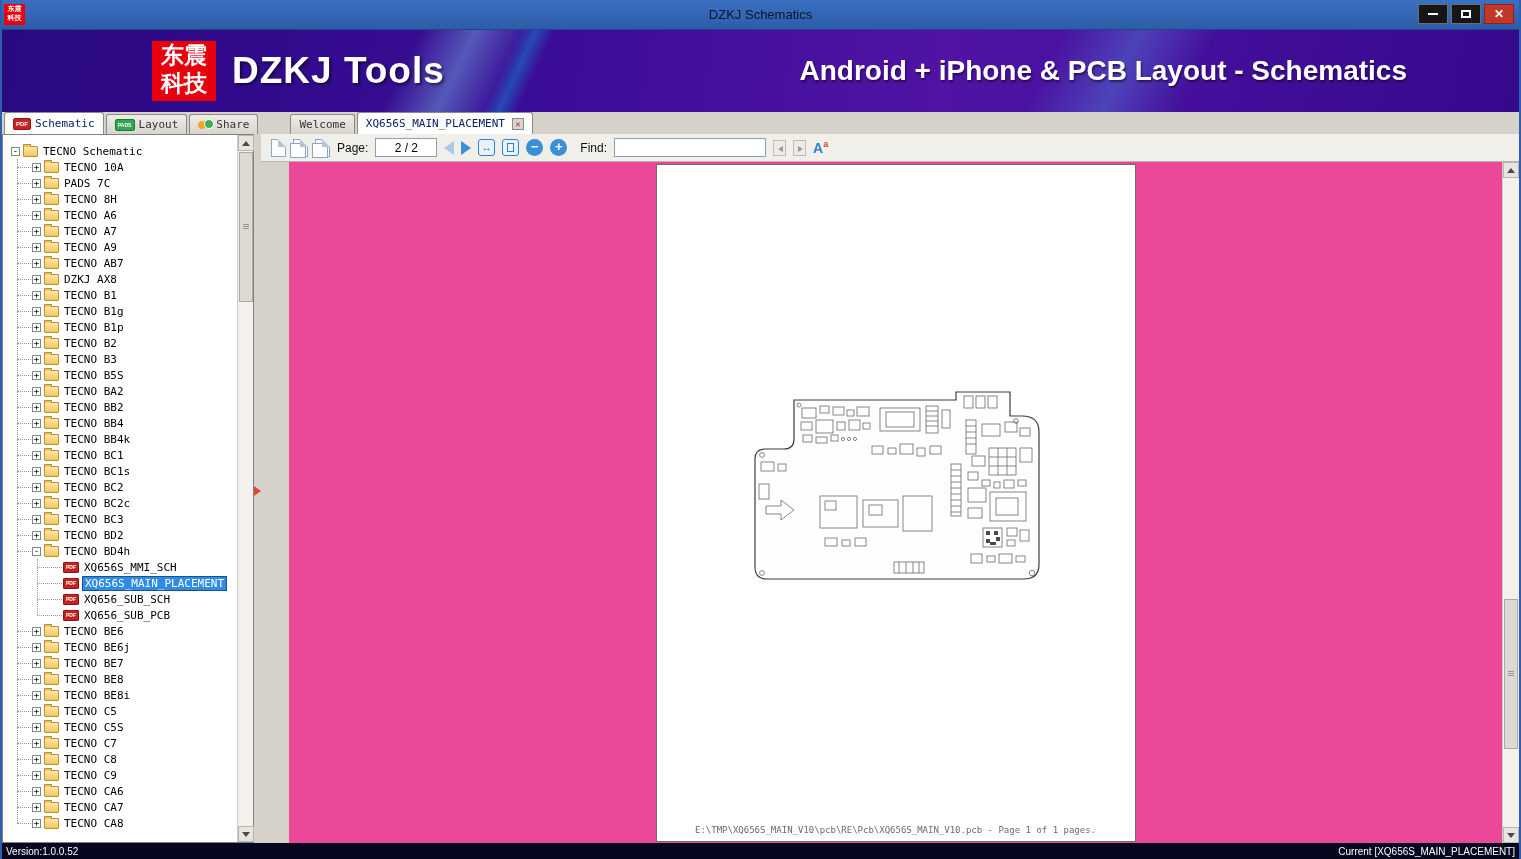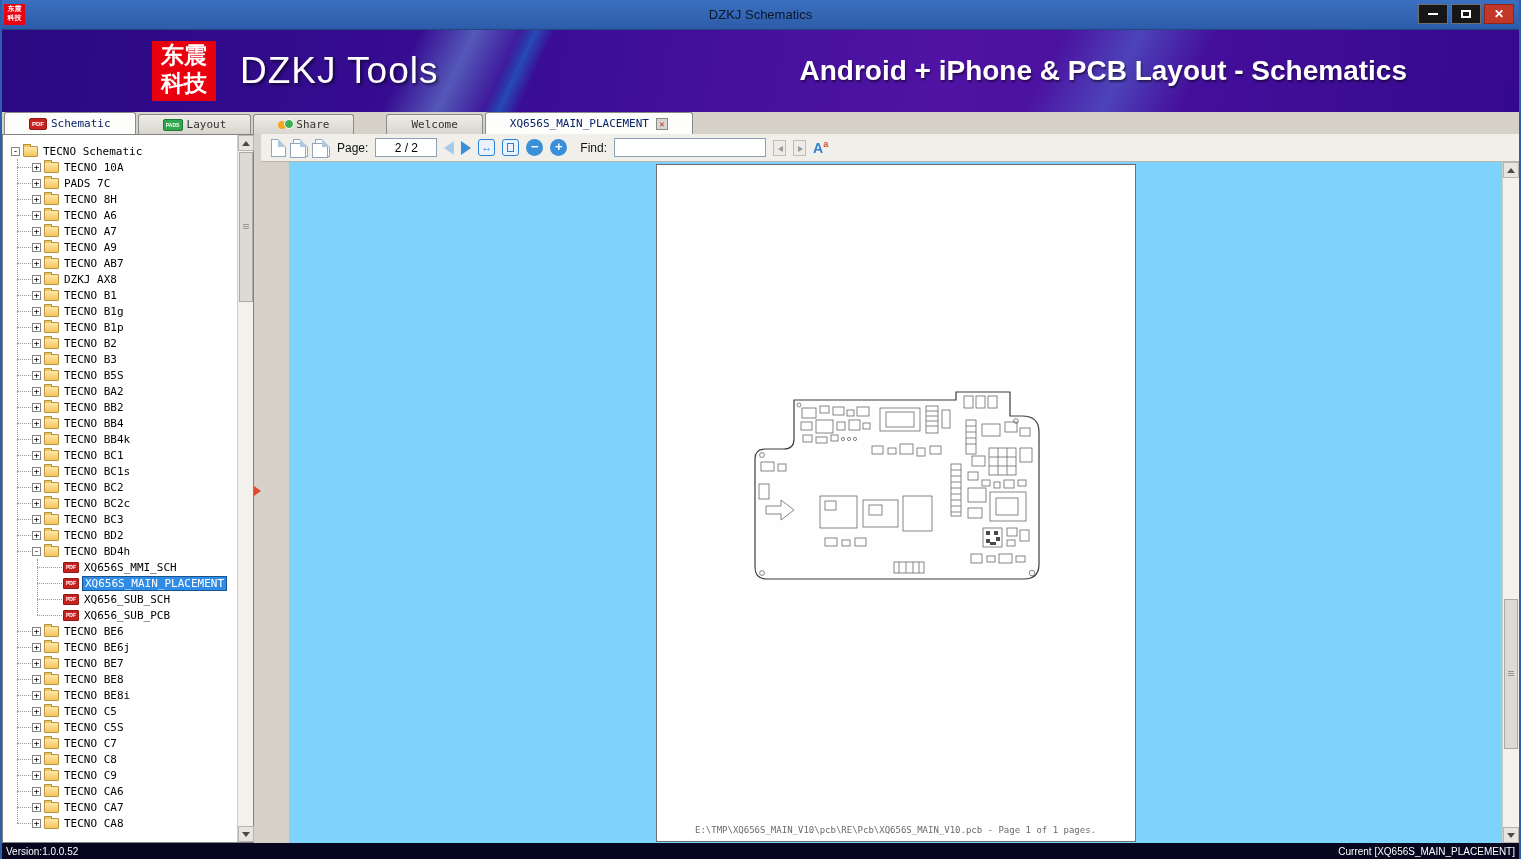--- a/index.html
+++ b/index.html
@@ -26,28 +26,28 @@
   #banner { height:82px; position:relative; overflow:hidden; display:flex; align-items:center;
             background:linear-gradient(100deg,#2A0982 0%,#3A0D96 35%,#5013A4 62%,#35098E 100%); }
   .streak1 { position:absolute; left:395px; top:-60px; width:100px; height:240px; transform:rotate(26deg);
              background:linear-gradient(90deg,transparent,rgba(140,230,255,.35),transparent); }
   .streak2 { position:absolute; left:1040px; top:-60px; width:140px; height:240px; transform:rotate(26deg);
              background:linear-gradient(90deg,transparent,rgba(90,200,255,.28),transparent); }
   .streak3 { position:absolute; left:455px; top:0; width:120px; height:82px;
              background:linear-gradient(115deg,transparent 40%,rgba(0,190,235,.35) 50%,transparent 62%); }
   #logo { width:64px; height:60px; margin-left:150px; background:#E8000F; color:#fff; flex:none;
           font-weight:bold; font-size:23px; line-height:28px; text-align:center; z-index:2; }
-  #banner-title { color:#fff; font-size:37px; font-weight:normal; margin-left:24px; letter-spacing:1px;
+  #banner-title { color:#fff; font-size:37px; font-weight:bold; margin-left:16px; letter-spacing:1px;
                   text-shadow:2px 2px 3px rgba(0,0,0,.55); z-index:2; }
   #banner-sub { position:absolute; right:112px; top:50%; transform:translateY(-50%); color:#fff;
                 font-size:28px; font-weight:bold; text-shadow:1px 2px 2px rgba(0,0,0,.5); z-index:2; }
 
   
   #tabbar { height:22px; background:#D6D2CA; display:flex; align-items:flex-end; }
-  .tab { height:20px; display:flex; align-items:center; gap:4px; padding:0 24px; margin-right:2px;
+  .tab { height:20px; display:flex; align-items:center; gap:4px; padding:0 8px; margin-right:2px;
          font-size:11px; font-family:"DejaVu Sans Mono",monospace; color:#333; cursor:pointer;
          border:1px solid #8A8A8A; border-bottom:none; border-radius:3px 3px 0 0;
          background:linear-gradient(#EFEDE8,#D8D5CE); white-space:nowrap; }
   .tab.active { background:#FDFDFB; height:22px; color:#0A246A; }
   .tab.first { margin-left:2px; }
   .tab.doc-first { margin-left:30px; }
   .pdf-ico { width:18px; height:12px; background:#C52220; border:1px solid #8E1613; color:#fff;
              font-size:6px; font-weight:bold; display:flex; align-items:center; justify-content:center;
              border-radius:2px; font-family:"Liberation Sans",sans-serif; }
   .pads-ico { width:20px; height:12px; background:#2FA84F; border:1px solid #1C7A35; color:#fff;
@@ -131,21 +131,21 @@
   .find-nav { width:13px; height:16px; background:#EDEBE5; border:1px solid #C0BDB6; position:relative; cursor:pointer; }
   .find-nav::after { content:''; position:absolute; left:3px; top:5px; width:0; height:0;
                      border:3px solid transparent; }
   .find-nav.prev::after { border-right:5px solid #9A9A9A; left:1px; }
   .find-nav.next::after { border-left:5px solid #9A9A9A; left:4px; }
   .font-ico { color:#2E7FD6; font-size:14px; font-weight:bold; cursor:pointer; line-height:1; }
   .font-ico sup { color:#D0452C; font-size:9px; font-weight:bold; }
 
   
   #doc-wrap { flex:1; display:flex; min-height:0; }
-  #doc-area { flex:1; background:#7dd3fc; position:relative; overflow:hidden;margin-left:28px; }
+  #doc-area { flex:1; background:#ec4899; position:relative; overflow:hidden;margin-left:28px; }
   #page { width:478px; height:676px; background:#fff; margin:3px auto 0 auto; position:relative;
           box-shadow:0 0 0 1px #6E6E6E; }
   .pcb { position:absolute; top:225px; left:89px; width:300px; height:200px; }
   #page-footer { position:absolute; bottom:6px; left:0; right:0; text-align:center; color:#6A6A6A;
                  font-size:9px; font-family:"DejaVu Sans Mono",monospace; }
   #doc-scrollbar { width:17px; position:relative; background:#F3F1EC; border-left:1px solid #D0CDC6; flex:none; }
 
   
   #statusbar { height:16px; background:#06061E; color:#fff; display:flex; justify-content:space-between;
                align-items:center; padding:0 4px; font-size:10px; font-family:Liberation Sans, sans-serif; }

